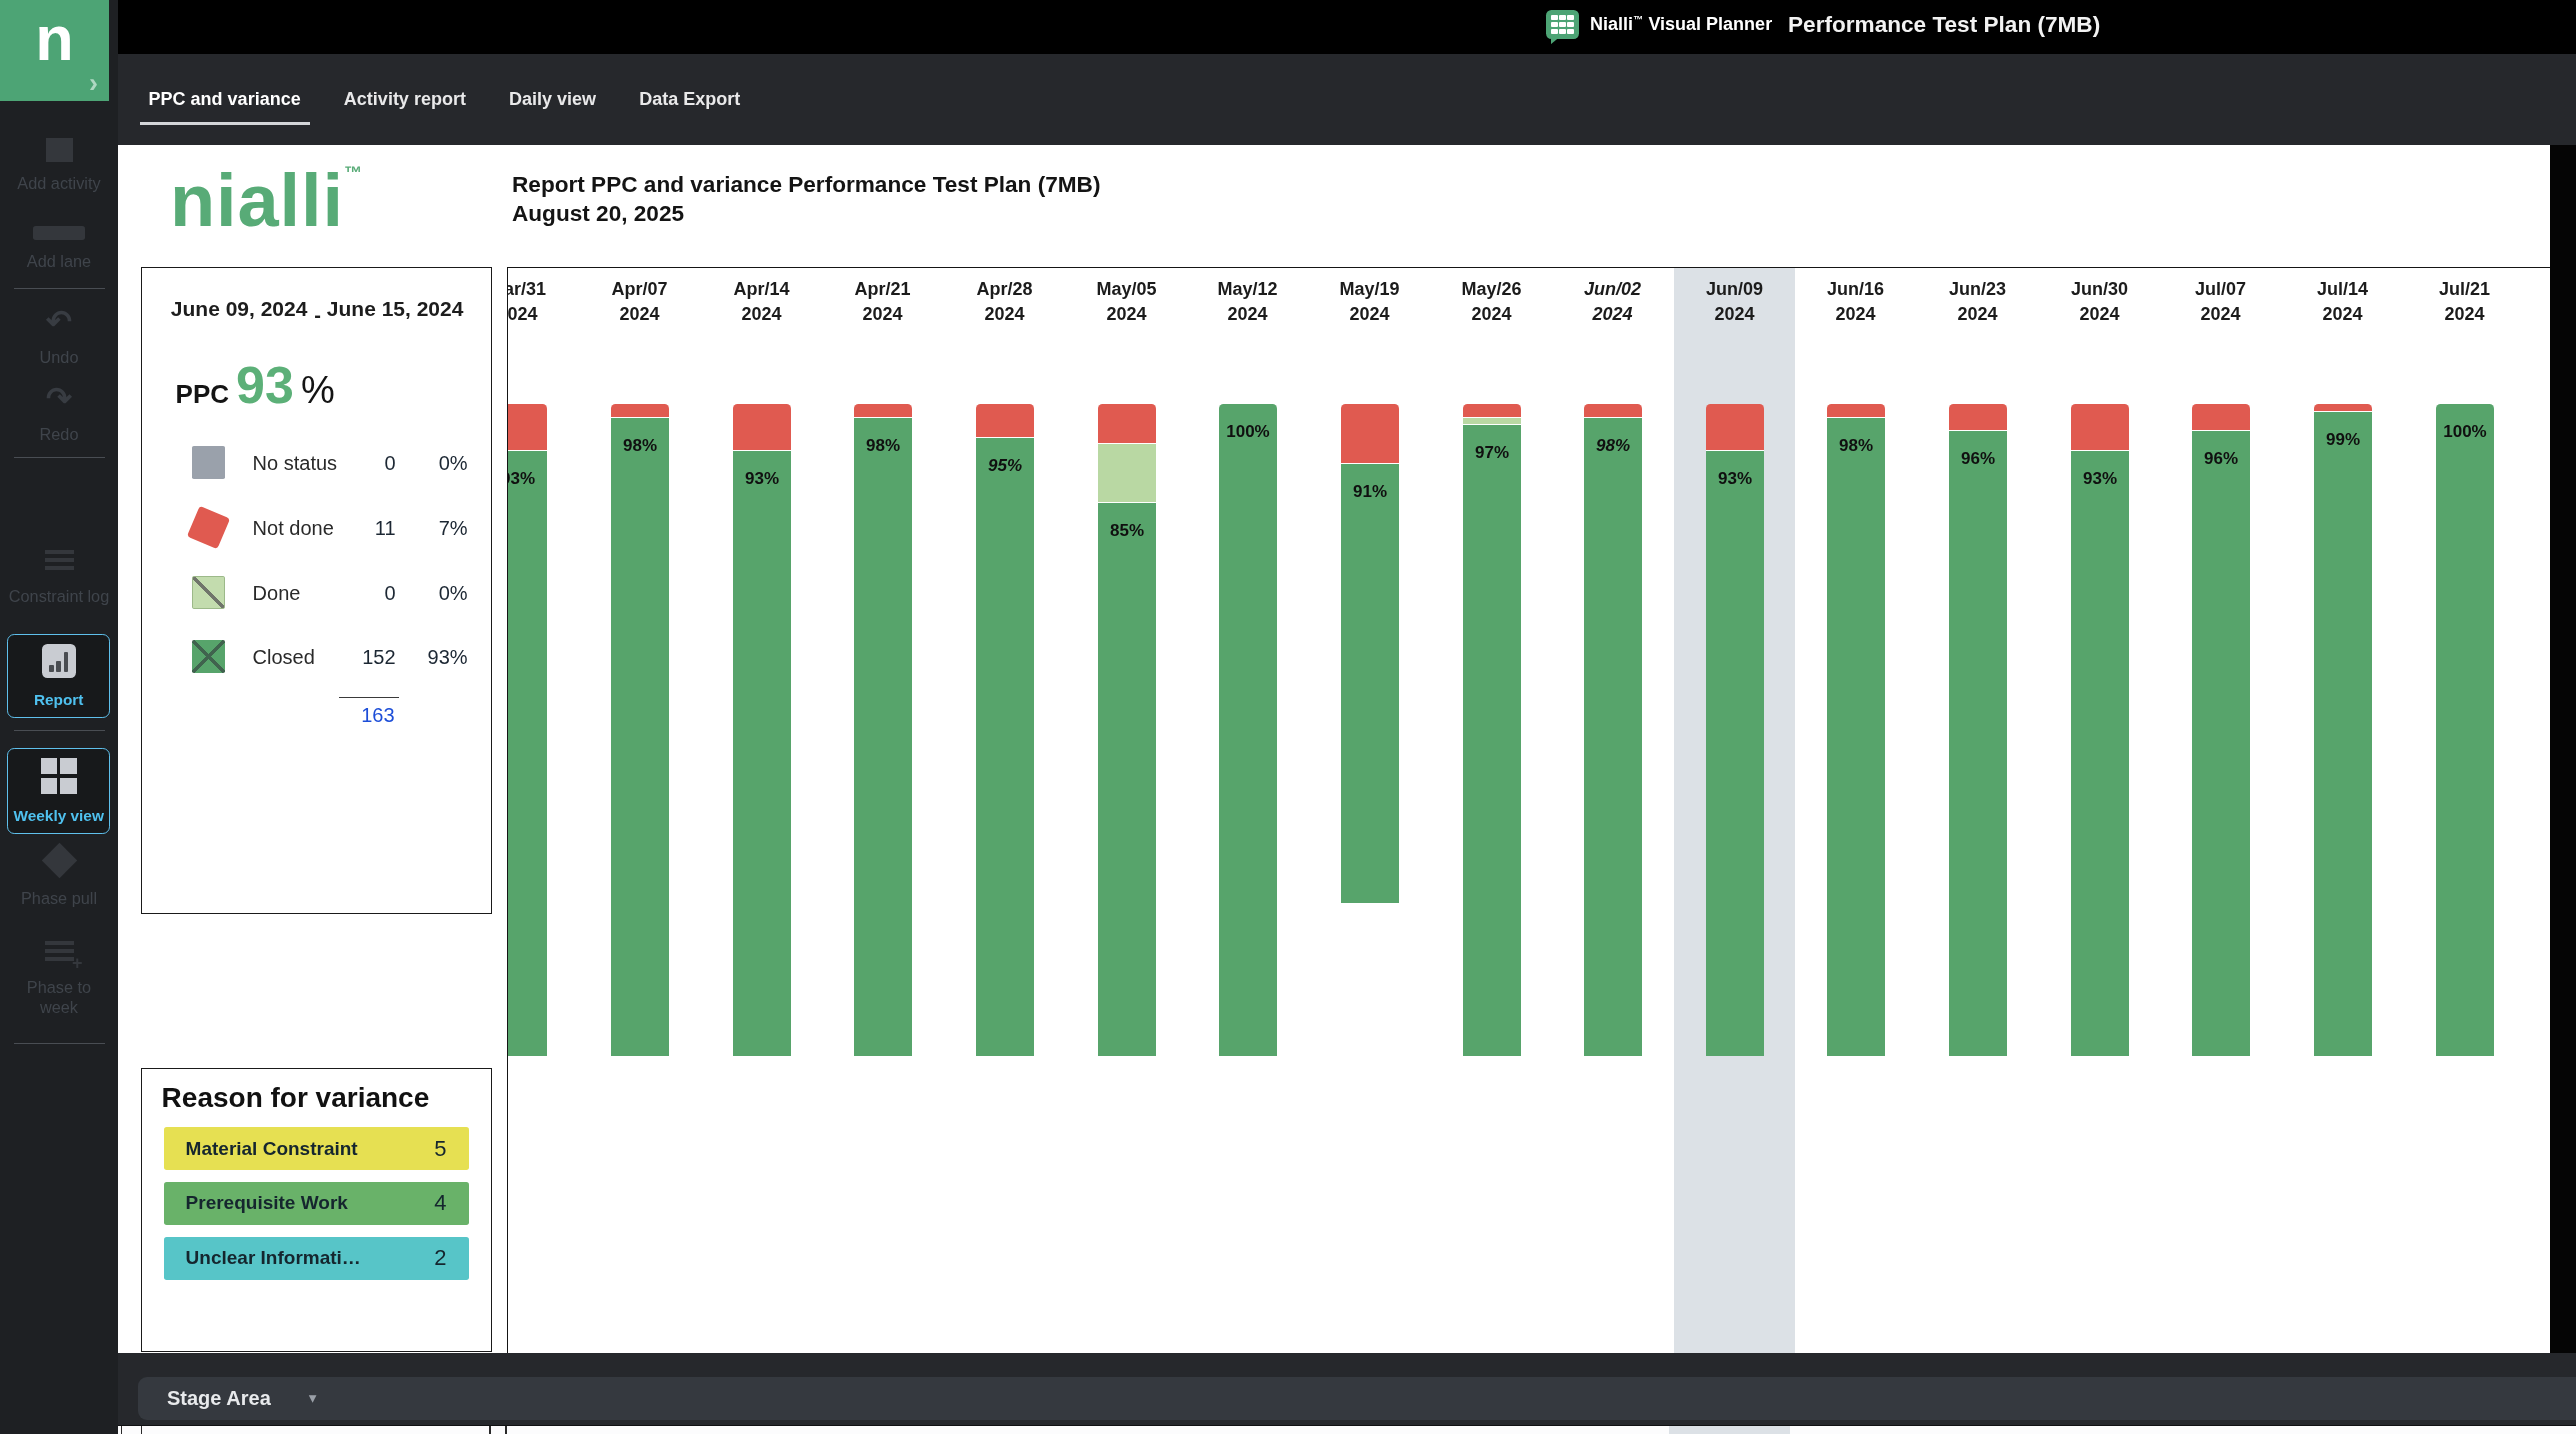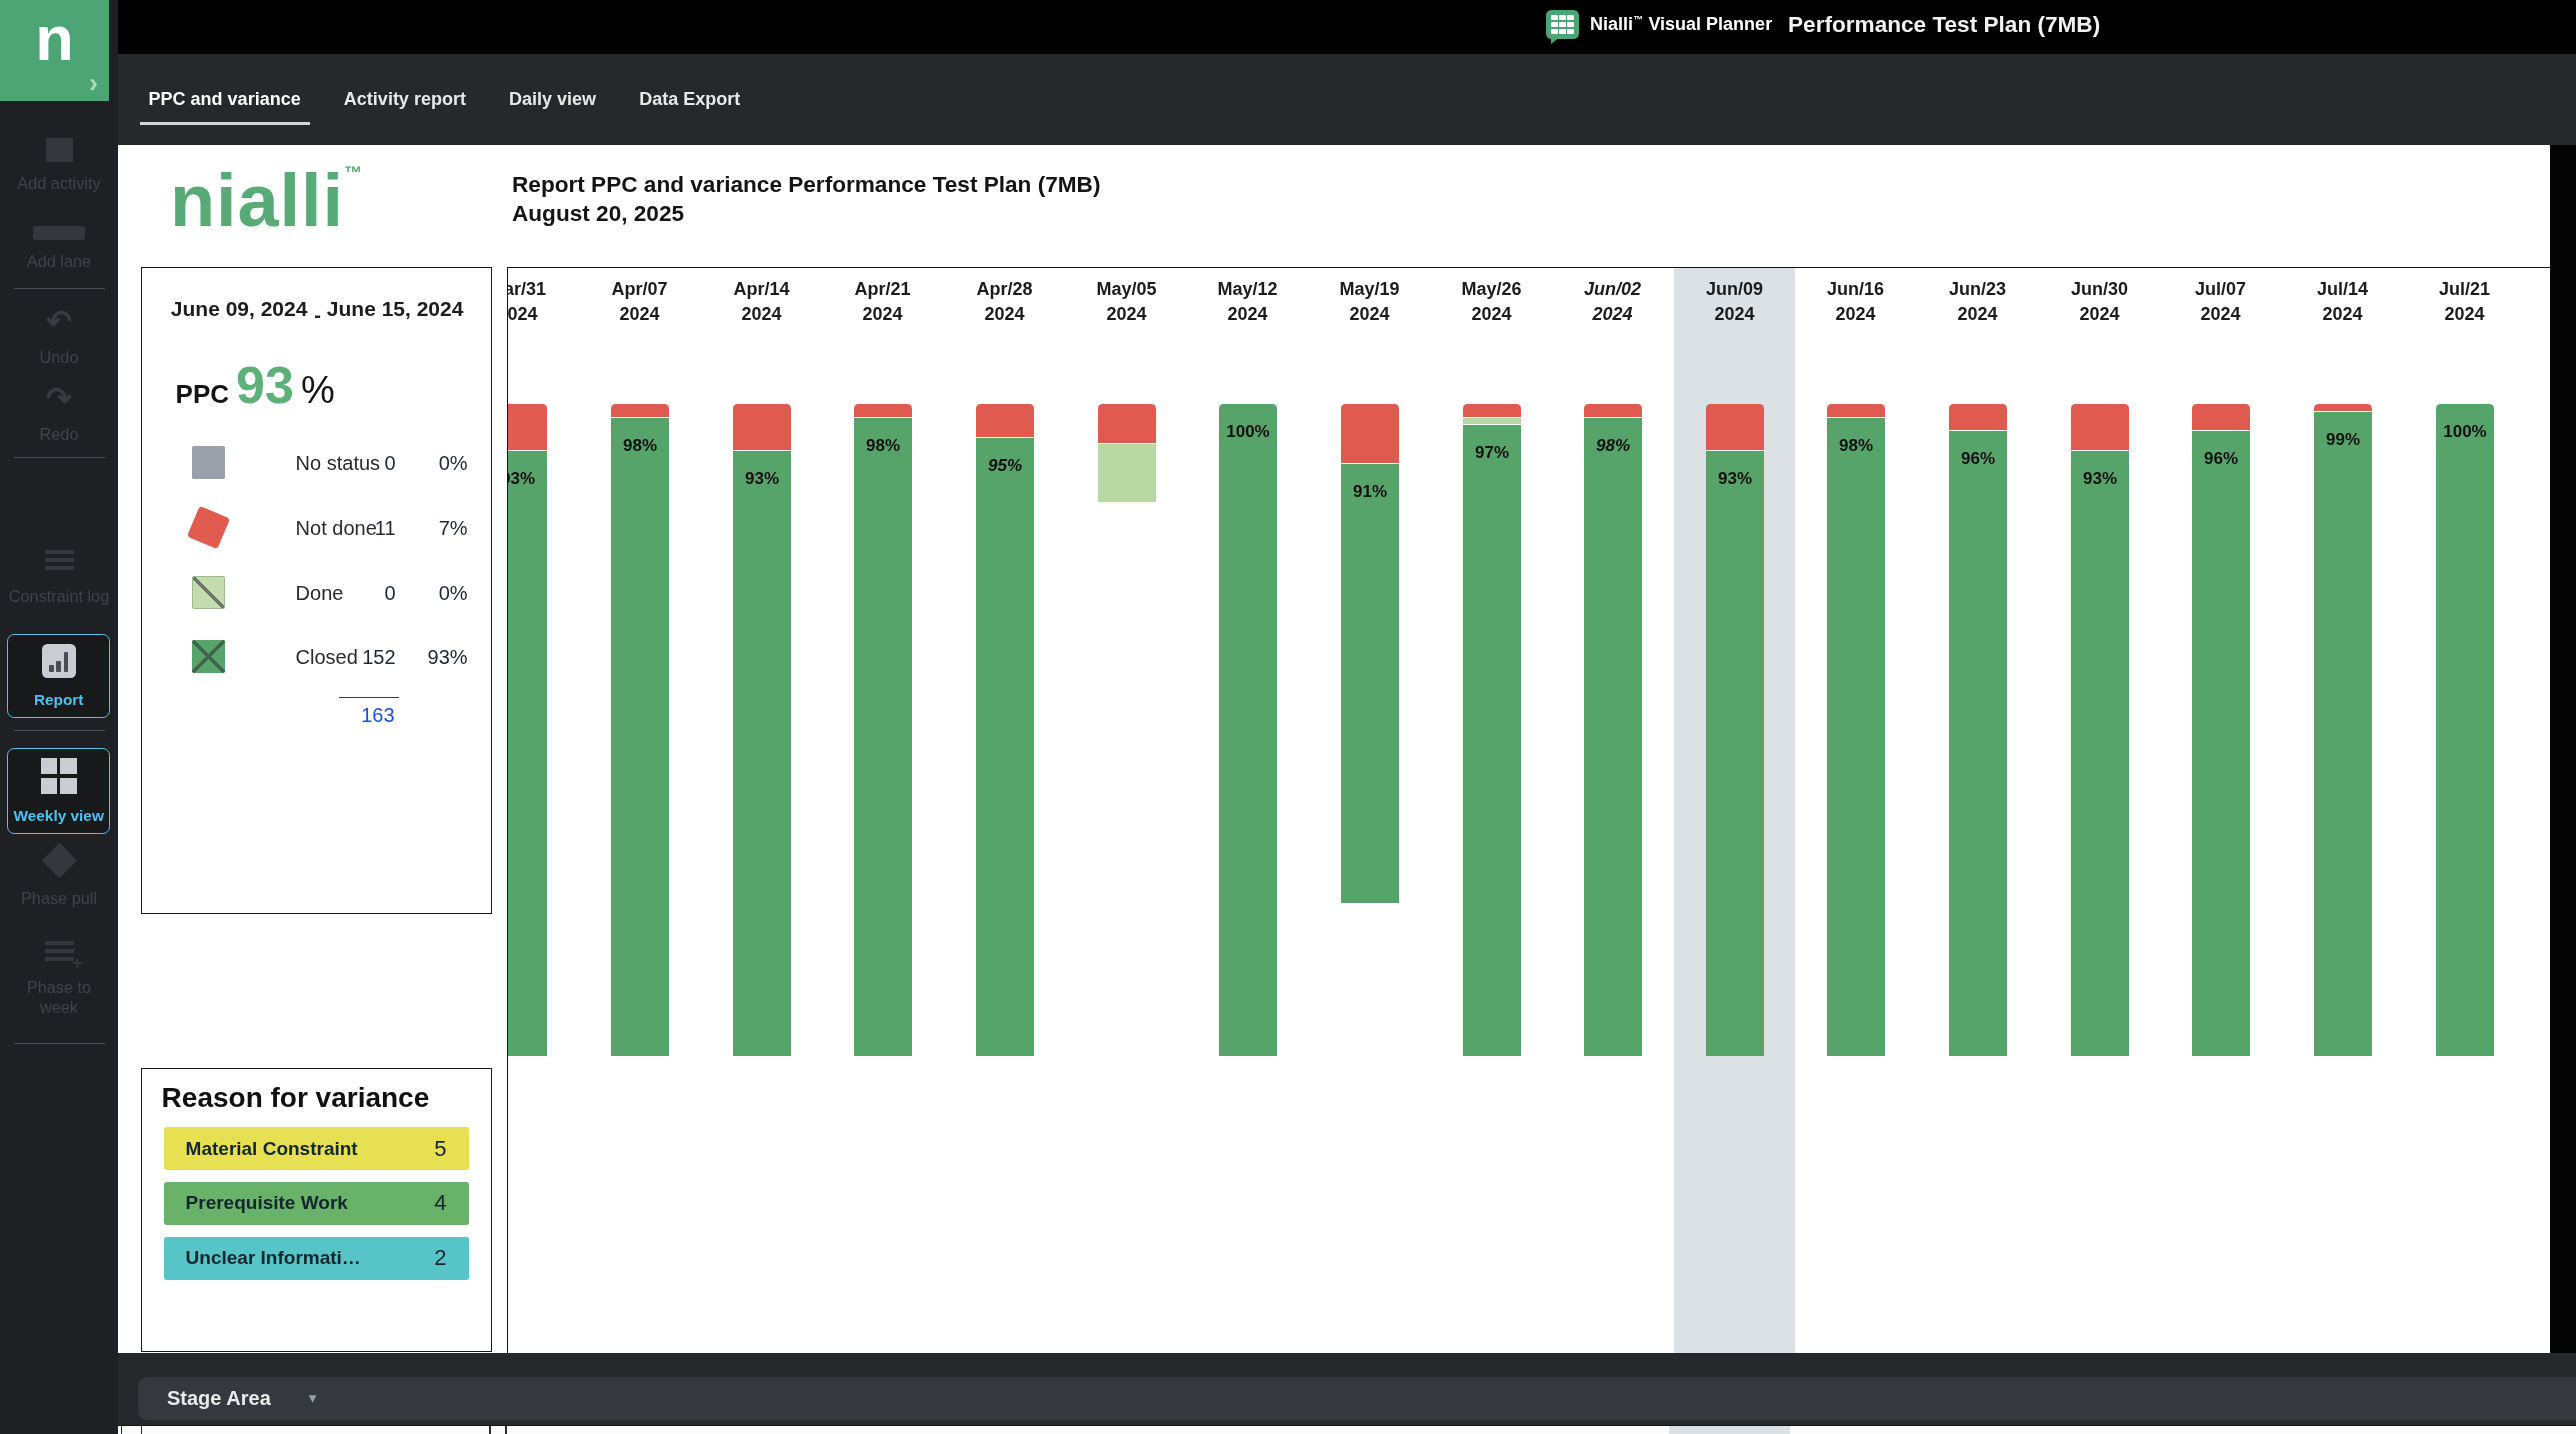--- a/index.html
+++ b/index.html
@@ -58,21 +58,21 @@
   .date-sep{position:absolute;left:165px;top:36px;width:22px;text-align:center;font-size:20px;font-weight:700;color:#1d1d1d;}
   .ppc-row{position:absolute;left:34px;top:87px;display:flex;align-items:baseline;}
   .ppc-label{font-size:26px;font-weight:700;color:#141414;}
   .ppc-value{font-size:52px;font-weight:700;color:#5cb078;margin-left:7px;}
   .ppc-unit{font-size:38px;font-weight:400;color:#141414;margin-left:7.2px;}
   .lg-row{position:absolute;left:50px;right:25px;height:38px;}
   .lg-icon{position:absolute;left:0;top:0;width:33px;height:33px;border-radius:1.8px;}
   .lg-icon.diamond{transform:rotate(23deg);border-radius:3.6px;}
   .lg-icon.slash{background-image:linear-gradient(45deg,transparent 46%,#70756b 46%,#70756b 54%,transparent 54%);border:0.9px solid #9cb989;}
   .lg-icon.cross{background-image:linear-gradient(45deg,transparent 46%,#40634e 46%,#40634e 54%,transparent 54%),linear-gradient(-45deg,transparent 46%,#40634e 46%,#40634e 54%,transparent 54%);}
-  .lg-status{position:absolute;left:61px;top:6.3px;font-size:20px;color:#2a2a2a;margin-left:43px;}
+  .lg-status{position:absolute;left:61px;top:6.3px;font-size:20px;color:#2a2a2a;}
   .lg-count{position:absolute;left:118px;top:6.3px;width:86px;text-align:right;font-size:20px;color:#1c2733;}
   .lg-pct{position:absolute;left:208px;top:6.3px;width:68px;text-align:right;font-size:20px;color:#1c2733;}
   .lg-total-line{position:absolute;left:197px;top:429px;width:60px;border-top:1.8px solid #3a3a3a;}
   .lg-total{position:absolute;left:167px;top:436px;width:86px;text-align:right;font-size:20px;color:#1d4ed8;}
 
   
   #variance-panel{position:absolute;left:22.6px;top:923px;width:351px;height:284px;border:1.8px solid #1a1a1a;background:#fff;}
   .variance-title{position:absolute;left:20px;top:12.7px;font-size:28px;font-weight:700;color:#111;}
   #reason-rows{position:absolute;left:22px;right:22px;top:58px;}
   .reason-row{height:43px;margin-bottom:11.8px;border-radius:2.7px;display:flex;align-items:center;justify-content:space-between;padding:0 22px;}
@@ -314,20 +314,23 @@
               </div>
             </div>
             <div class="col" style="left: 558px;">
               <div class="col-h">
                 <div>May/05</div>
                 <div>2024</div>
               </div>
               <div class="bar">
                 <div class="seg" style="height: 39px; background: rgb(224, 90, 80);"></div>
                 <div class="seg" style="height: 59px; background: rgb(185, 216, 163);"></div>
+                <div class="seg" style="height: 554px; background: rgb(87, 164, 107);">
+                  <span class="pct">85%</span>
+                </div>
               </div>
             </div>
             <div class="col" style="left: 679px;">
               <div class="col-h">
                 <div>May/12</div>
                 <div>2024</div>
               </div>
               <div class="bar">
                 <div class="seg" style="height: 652px; background: rgb(87, 164, 107);">
                   <span class="pct">100%</span>

